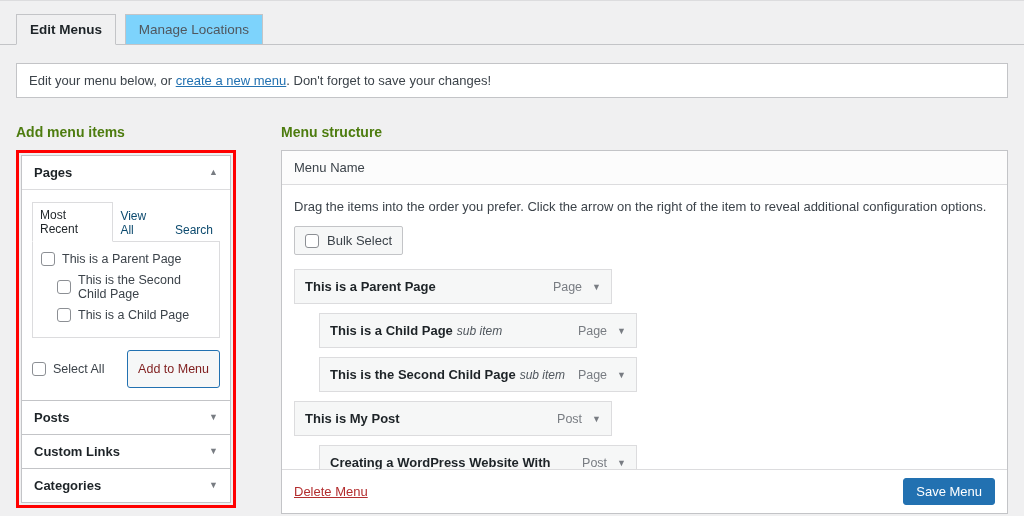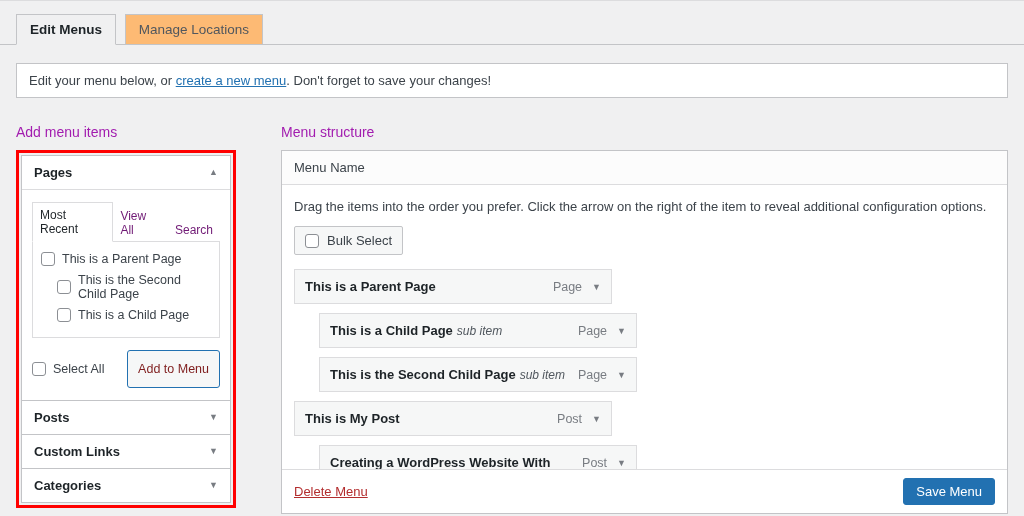--- a/index.html
+++ b/index.html
@@ -10,55 +10,55 @@
     font-family: "Liberation Sans", sans-serif;
     font-size: 13px;
     color: #3c434a;
   }
   .page { width: 100%; height: 100%; border-top: 1px solid #dcdcde; }
 
   
   .tabs-row { padding: 13px 0 0 16px; border-bottom: 1px solid #c3c4c7; }
   .nav-tab {
     display: inline-block; padding: 7px 13px; margin-right: 5px; margin-bottom: -1px;
-    border: 1px solid #c3c4c7; background: #fdba74; color: #50575e;
+    border: 1px solid #c3c4c7; background: #7dd3fc; color: #50575e;
     font-size: 13.5px; cursor: pointer; text-decoration: none;
   }
   .nav-tab.active { background: #f0f0f1; color: #1d2327; font-weight: 700; border-bottom-color: #f0f0f1; }
 
   
   .notice {
     margin: 18px 16px 0; background: #fff; border: 1px solid #c3c4c7;
     padding: 9px 12px; color: #3c434a;
   }
   .link { color: #2271b1; text-decoration: underline; cursor: pointer; }
 
   
   .columns { display: flex; align-items: flex-start; gap: 16px; padding: 0 16px; margin-top: 26px; }
   .left-col { width: 220px; flex: none; }
   .right-col { flex: 1; min-width: 0; padding-left: 29px; }
-  .section-title { font-size: 14px; font-weight: 400; color: #a21caf; margin-bottom: 10px; }
+  .section-title { font-size: 14px; font-weight: 700; color: #4d7c0f; margin-bottom: 10px; }
 
   
   .red-wrap { border: 3px solid #ff0000; padding: 2px; background: transparent; }
 
   
   .panel { background: #fff; border: 1px solid #c3c4c7; }
   .panel + .panel { border-top: none; }
   .panel-header {
     display: flex; justify-content: space-between; align-items: center;
     padding: 9px 12px; font-weight: 700; color: #1d2327; cursor: pointer;
   }
   .pages-panel .panel-header { border-bottom: 1px solid #dcdcde; }
   .panel-body { padding: 12px 10px 12px; }
   .chev { color: #787c82; font-size: 9px; line-height: 1; }
 
   
   .inner-tabs { display: flex; align-items: flex-end; margin-bottom: -1px; position: relative; z-index: 1; }
-  .inner-tab { font-size: 12px; color: #701a75; padding: 5px 7px; cursor: pointer; text-decoration: none; }
+  .inner-tab { font-size: 12px; color: #0c4a6e; padding: 5px 7px; cursor: pointer; text-decoration: none; }
   .inner-tab.active {
     color: #1d2327; background: #fff;
     border: 1px solid #dcdcde; border-bottom: 1px solid #fff;
   }
   .page-list { border: 1px solid #dcdcde; background: #fff; padding: 10px 8px 8px; }
   .check-row { display: flex; align-items: center; gap: 7px; margin-bottom: 7px; font-size: 12.5px; color: #3c434a; }
   .check-row.indent { margin-left: 16px; }
   .checkbox {
     width: 14px; height: 14px; flex: none;
     border: 1px solid #8c8f94; border-radius: 3px; background: #fff; cursor: pointer;

